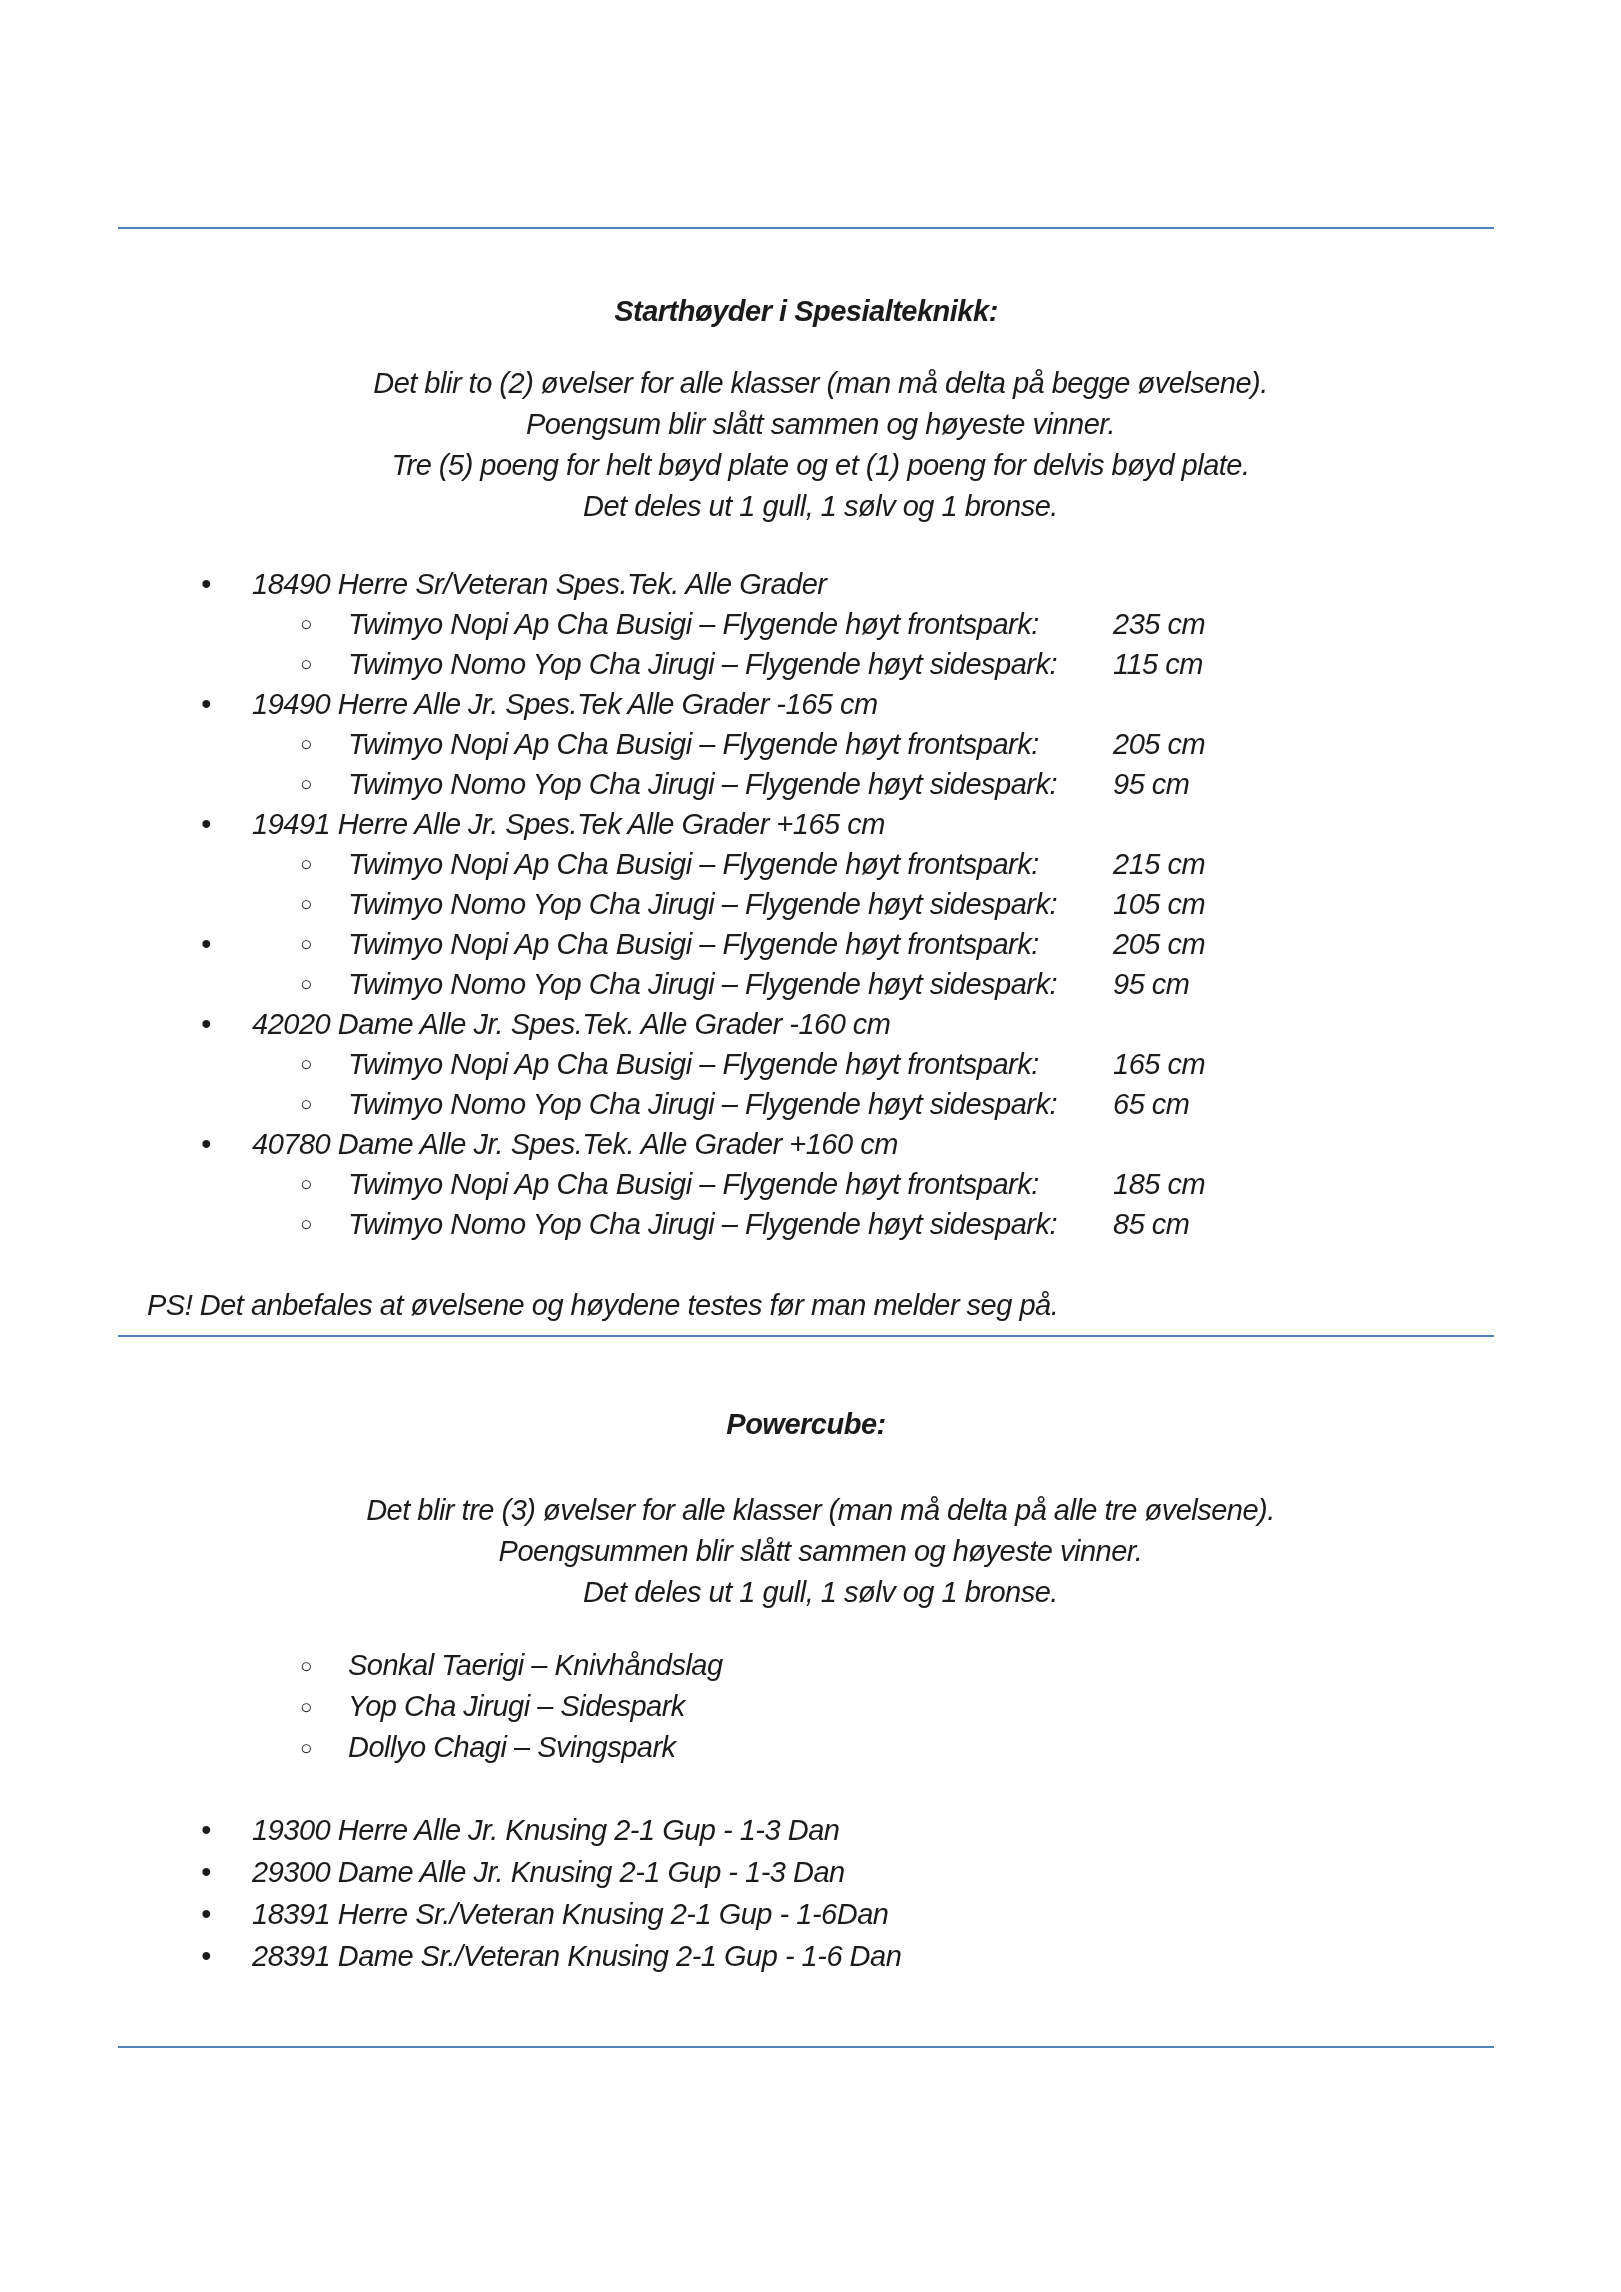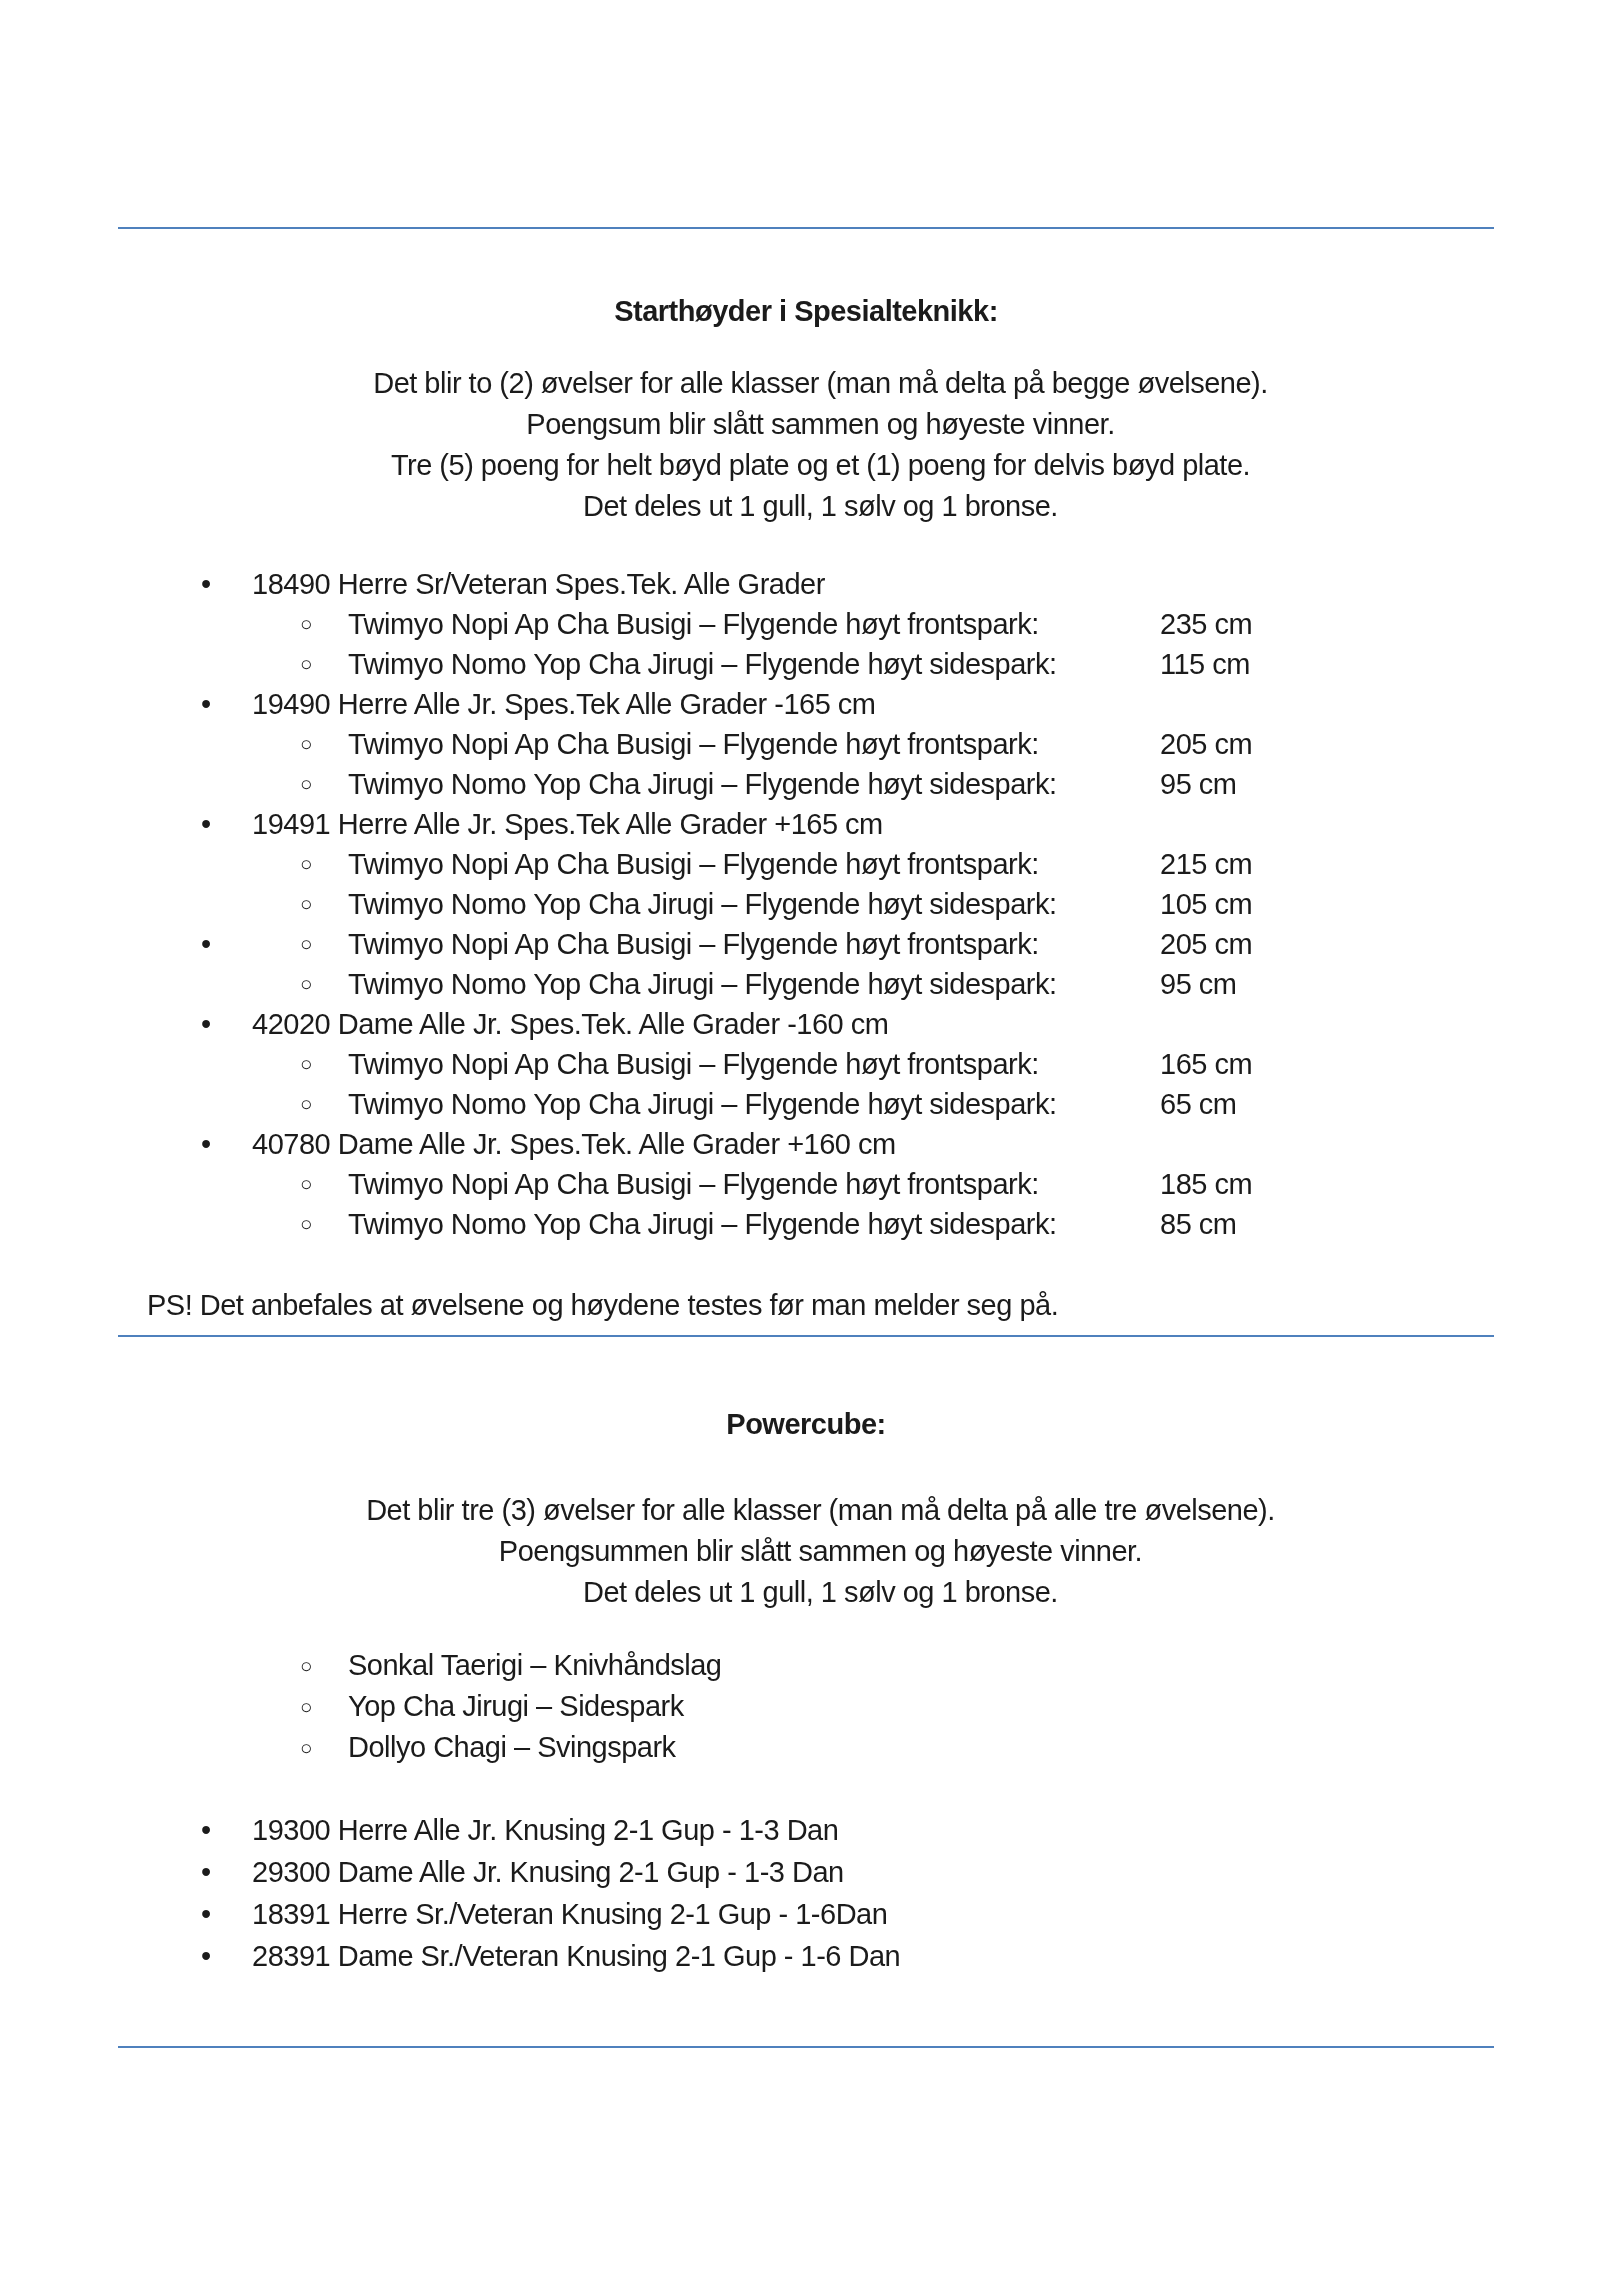--- a/index.html
+++ b/index.html
@@ -8,21 +8,21 @@
     width: 1621px;
     height: 2293px;
     background: #ffffff;
     font-family: "Liberation Sans", sans-serif;
     font-size: 29px;
     letter-spacing: -0.5px;
     line-height: 41px;
     color: #1b1b1b;
     overflow: hidden;
   }
-  .content { margin: 0 127px 2px 118px; }
+  .content { margin: 0 127px 2px 118px; font-style: italic; }
 
   .rule { height: 0; border-top: 2.9px solid #4f81bd; }
   .rule-top    { margin-top: 227px; }
   .rule-mid    { margin-top: 8.8px; }
   .rule-bottom { margin-top: 69px; }
 
   .heading {
     font-size: 29px;
     font-weight: bold;
     text-align: center;
@@ -37,21 +37,21 @@
 
   .list { margin: 0; }
   .l1list  { margin-top: 37px; line-height: 40px; }
   .sublist { margin-top: 32px; line-height: 41px; }
   .l1list2 { margin-top: 41px; line-height: 42px; }
 
   .li1 { position: relative; padding-left: 134px; }
   .b1  { position: absolute; left: 83px; }
   .li2 { position: relative; padding-left: 230px; }
   .b2  { position: absolute; left: 182px; font-size: 20.6px; }
-  .val { position: absolute; left: 1042px; white-space: nowrap; }
+  .val { position: absolute; left: 995px; white-space: nowrap; }
 
   .ps { margin: 41px 0 0 29px; }
 </style>
 </head>
 <body>
 
 <div class="page">
   <div class="content">
 
     <div class="rule rule-top" style="border-top-color: rgb(79, 129, 189);"></div>

